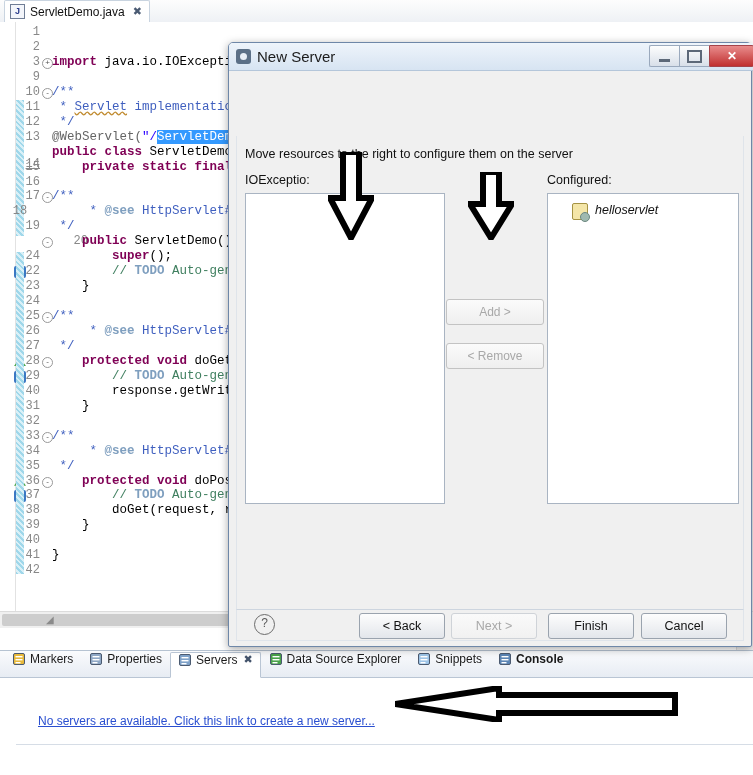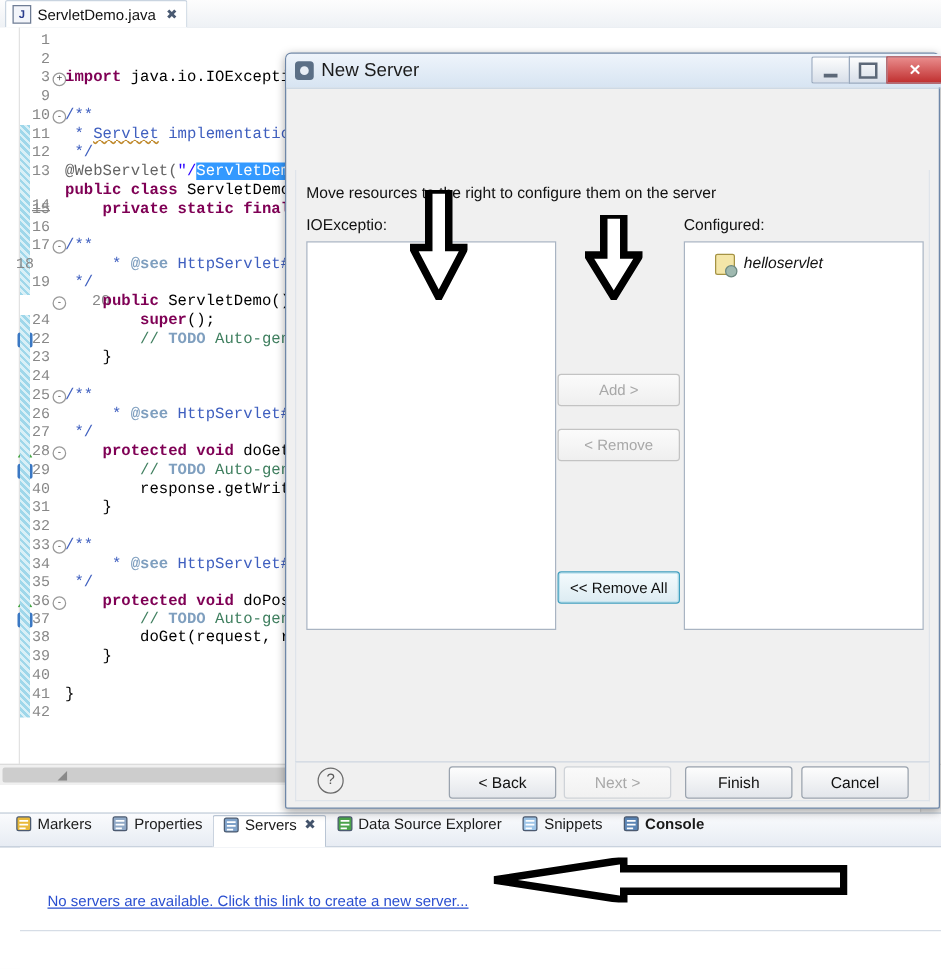--- a/index.html
+++ b/index.html
@@ -357,21 +357,20 @@
 
     <div id="list-conf">
       <div id="conf-item">
         <span class="srv-ic"></span>
         <span class="lbl">helloservlet</span>
       </div>
     </div>
 
     <div class="midbtn" id="btn-remove">&lt; Remove</div>
     <div class="midbtn" id="btn-add">Add &gt;</div>
-    <div class="midbtn enabled" id="btn-removeall">&lt;&lt; Remove All</div>
   </div>
 
   <div id="dlg-foot">
     <div id="help-ic">?</div>
     <div class="dbtn" id="btn-back">&lt; Back</div>
     <div class="dbtn disabled" id="btn-next">Next &gt;</div>
     <div class="dbtn" id="btn-finish">Finish</div>
     <div class="dbtn" id="btn-cancel">Cancel</div>
   </div>
 </div>

